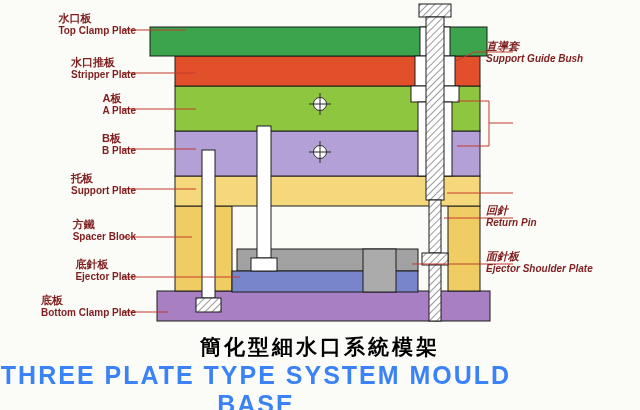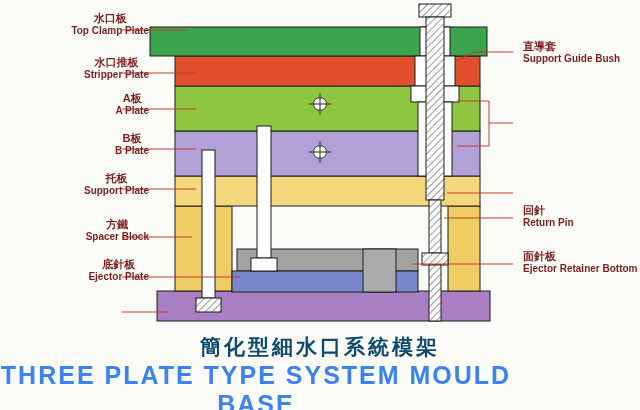--- a/index.html
+++ b/index.html
@@ -5,25 +5,25 @@
   html,body{margin:0;padding:0;}
   .stage{
     position:relative;width:640px;height:410px;background:#fbfbf8;overflow:hidden;
     font-family:"Liberation Sans","DejaVu Sans",sans-serif;
   }
   .stage svg{position:absolute;top:0;left:0;}
   .lbl{position:absolute;color:var(--label-text,#7f1e1e);font-weight:bold;white-space:nowrap;}
   .lbl span{display:block;}
   .lbl .cn{font-size:11px;line-height:13px;}
   .lbl .en{font-size:10px;line-height:11px;}
-  .lbl.left{right:491px;text-align:center;}
-  .lbl.right{left:523px;text-align:left;}
+  .lbl.left{right:504px;text-align:left;}
+  .lbl.right{left:486px;text-align:left;font-style:italic;}
   .title-cn{
     position:absolute;left:0;width:640px;top:333px;text-align:center;
-    font-size:21px;font-weight:bold;color:#0c4a6e;letter-spacing:3px;
+    font-size:21px;font-weight:bold;color:#000000;letter-spacing:3px;
   }
   .title-en{
     position:absolute;left:0;width:512px;top:361px;text-align:center;
     font-size:25px;font-weight:bold;color:#3b82f6;letter-spacing:2px;
   }
 </style>
 </head>
 <body>
 
 <div class="stage">
@@ -136,30 +136,34 @@
     <span class="en">Support Plate</span>
   </div>
   <div class="lbl left" style="top:218px">
     <span class="cn">方鐵</span>
     <span class="en">Spacer Block</span>
   </div>
   <div class="lbl left" style="top:258px">
     <span class="cn">底針板</span>
     <span class="en">Ejector Plate</span>
   </div>
+  <div class="lbl left" style="top:294px">
+    <span class="cn">底板</span>
+    <span class="en">Bottom Clamp Plate</span>
+  </div>
 
   <div class="lbl right" style="top:40px">
     <span class="cn">直導套</span>
     <span class="en">Support Guide Bush</span>
   </div>
   <div class="lbl right" style="top:204px">
     <span class="cn">回針</span>
     <span class="en">Return Pin</span>
   </div>
   <div class="lbl right" style="top:250px">
     <span class="cn">面針板</span>
-    <span class="en">Ejector Retainer Bottom</span>
+    <span class="en">Ejector Shoulder Plate</span>
   </div>
 
   <div class="title-cn">簡化型細水口系統模架</div>
   <div class="title-en">THREE PLATE TYPE SYSTEM MOULD BASE</div>
 
 </div>
 
 </body></html>

